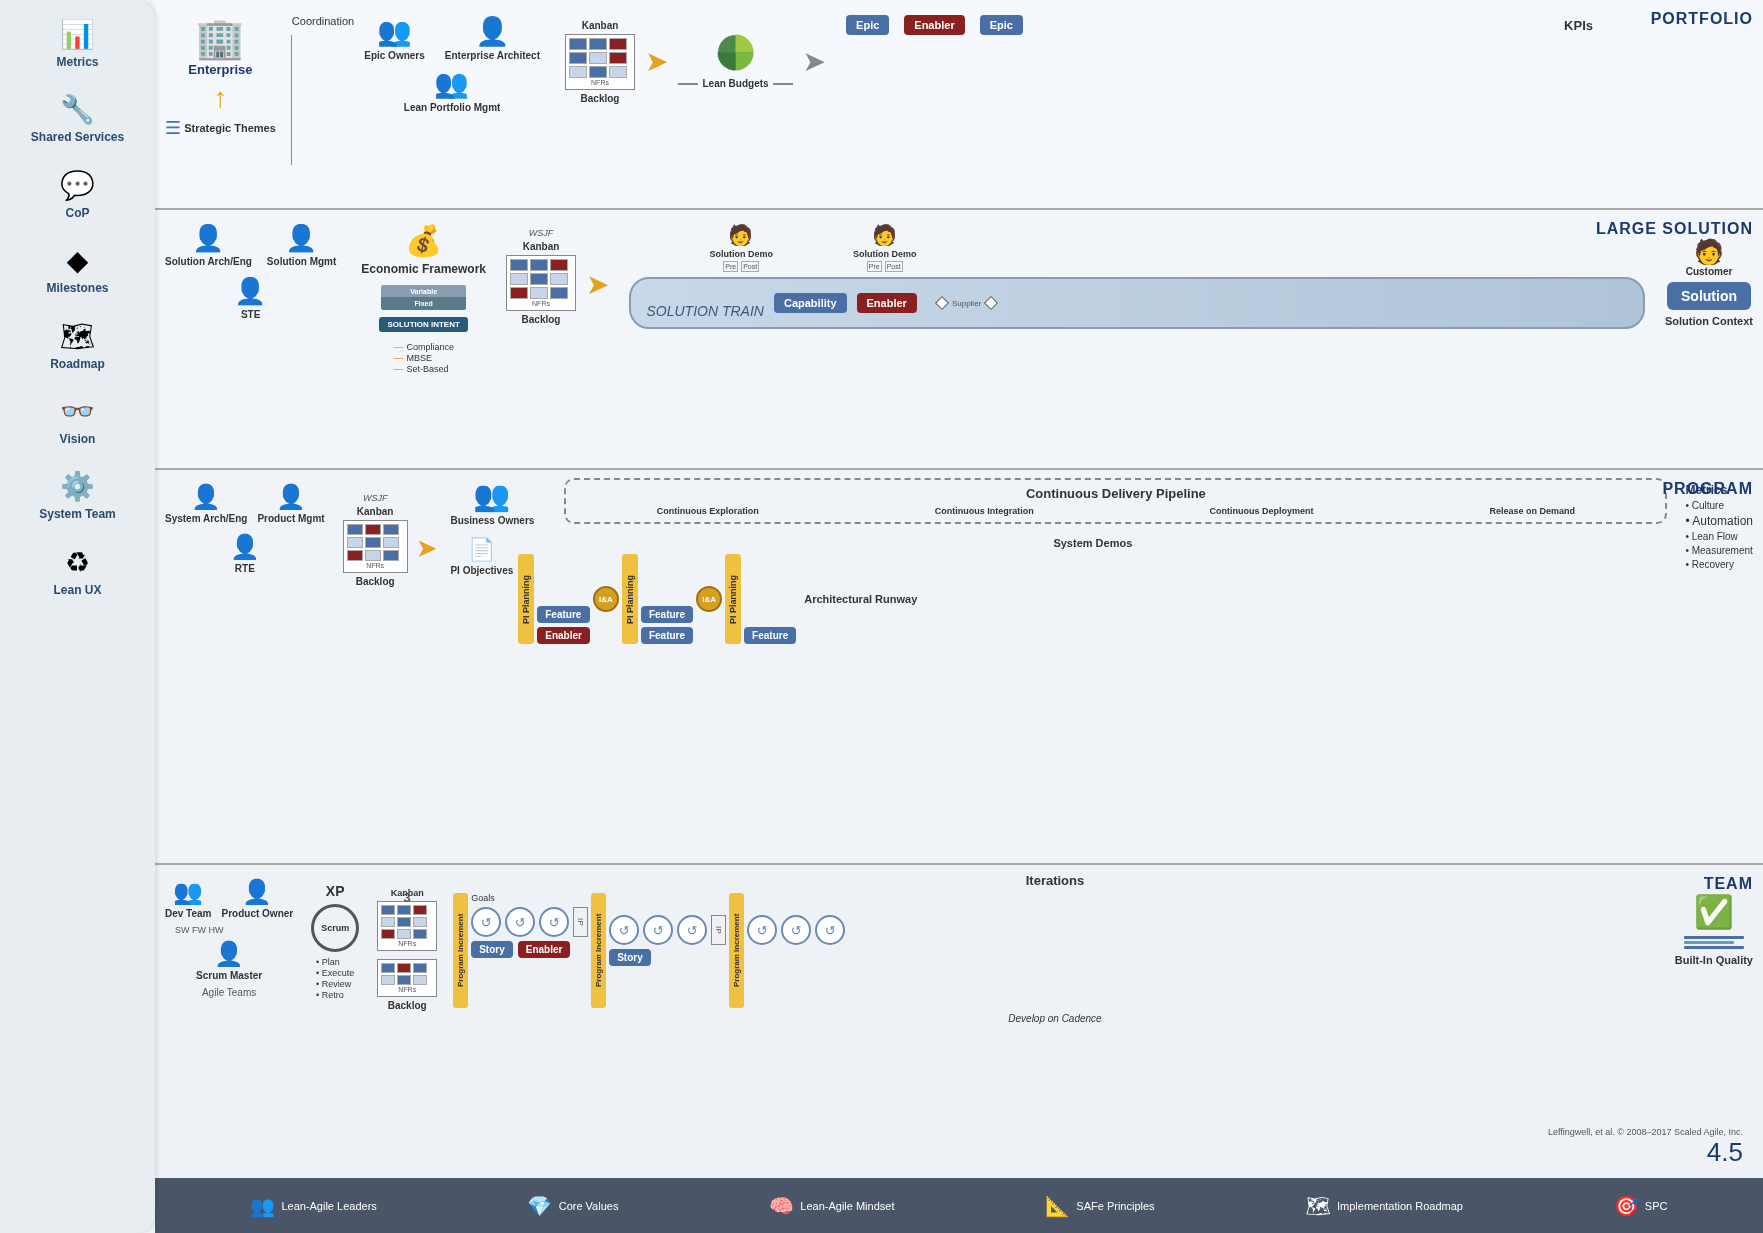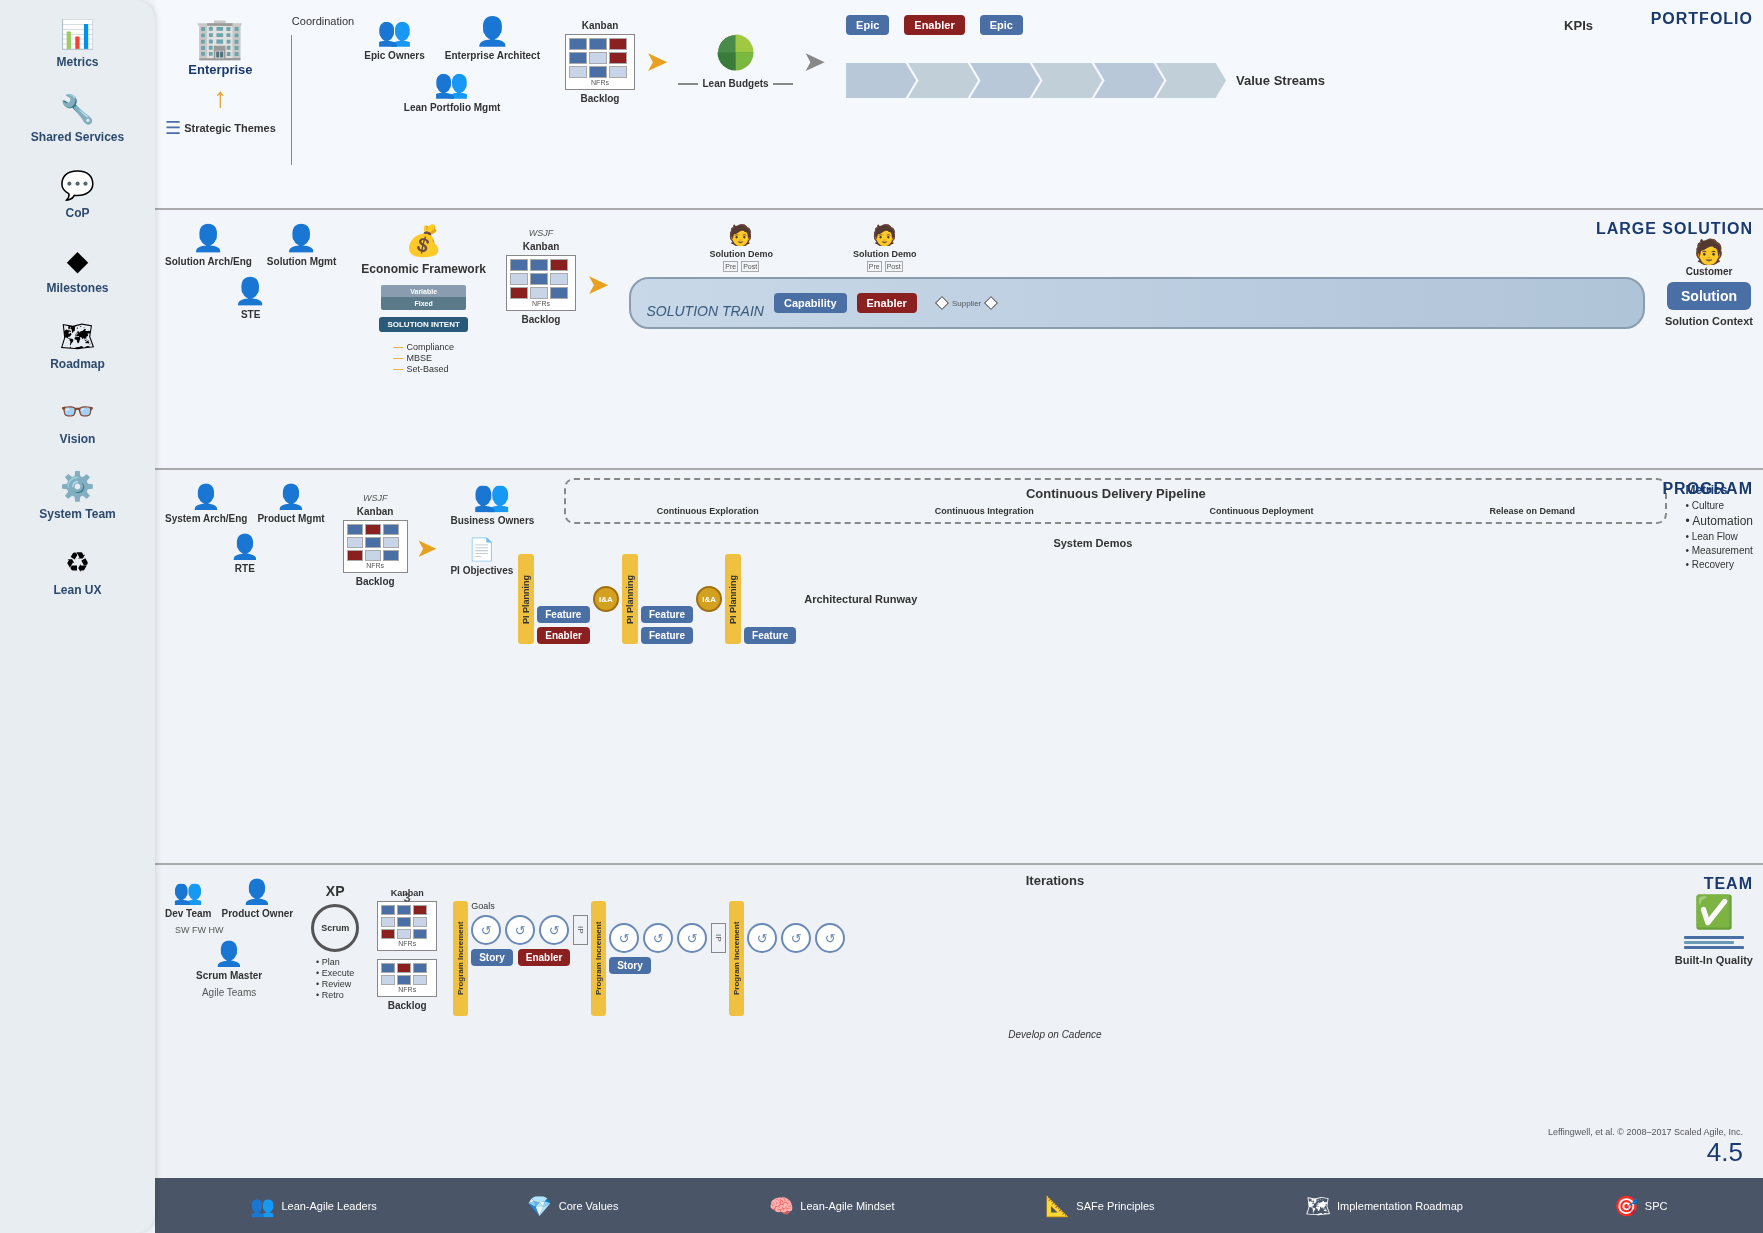--- a/index.html
+++ b/index.html
@@ -323,29 +323,20 @@
 
       <div style="flex:1;display:flex;flex-direction:column;gap:8px;margin-top:5px;margin-left:10px;">
 
         <div style="display:flex;align-items:center;gap:15px;margin-bottom:5px;">
           <div class="epic-box">Epic</div>
           <div class="enabler-box">Enabler</div>
           <div class="epic-box">Epic</div>
           <div style="font-size:13px;font-weight:bold;color:#333;position:absolute;right:170px;">KPIs</div>
         </div>
 
-        <div style="display:flex;align-items:center;margin-top:15px;">
-          <div style="width:70px;height:35px;background:#b8c8d8;clip-path:polygon(0 0, 85% 0, 100% 50%, 85% 100%, 0 100%);"></div>
-          <div style="width:70px;height:35px;background:#c0cfd8;clip-path:polygon(0 0, 85% 0, 100% 50%, 85% 100%, 0 100%, 15% 50%);margin-left:-8px;"></div>
-          <div style="width:70px;height:35px;background:#b8c8d8;clip-path:polygon(0 0, 85% 0, 100% 50%, 85% 100%, 0 100%, 15% 50%);margin-left:-8px;"></div>
-          <div style="width:70px;height:35px;background:#c0cfd8;clip-path:polygon(0 0, 85% 0, 100% 50%, 85% 100%, 0 100%, 15% 50%);margin-left:-8px;"></div>
-          <div style="width:70px;height:35px;background:#b8c8d8;clip-path:polygon(0 0, 85% 0, 100% 50%, 85% 100%, 0 100%, 15% 50%);margin-left:-8px;"></div>
-          <div style="width:70px;height:35px;background:#c0cfd8;clip-path:polygon(0 0, 85% 0, 100% 50%, 85% 100%, 0 100%, 15% 50%);margin-left:-8px;"></div>
-          <div style="font-size:13px;font-weight:bold;color:#333;margin-left:10px;">Value Streams</div>
-        </div>
       </div>
 
       <div class="level-label">PORTFOLIO</div>
     </div>
 
     <div class="level-band level-large" style="display:flex;position:relative;padding:8px 10px;align-items:flex-start;gap:10px;">
 
       <div style="display:flex;flex-direction:column;align-items:center;gap:8px;margin-top:5px;">
         <div style="display:flex;gap:15px;">
           <div class="person-figure">
@@ -656,21 +647,21 @@
           <div style="display:flex;gap:2px;">
             <div style="width:14px;height:10px;background:#c8d4e8;border:1px solid #aaa;"></div>
             <div style="width:14px;height:10px;background:#4a6fa5;border:1px solid #aaa;"></div>
             <div style="width:14px;height:10px;background:#c8d4e8;border:1px solid #aaa;"></div>
           </div>
           <div style="font-size:7px;color:#555;text-align:center;margin-top:1px;">NFRs</div>
         </div>
         <span class="backlog-label">Backlog</span>
       </div>
 
-      <div style="flex:1;display:flex;flex-direction:column;gap:13px;margin-left:8px;">
+      <div style="flex:1;display:flex;flex-direction:column;gap:5px;margin-left:8px;">
 
         <div style="text-align:center;font-size:13px;font-weight:bold;color:#333;">Iterations</div>
 
         <div style="display:flex;gap:3px;align-items:flex-start;">
 
           <div style="background:#f0c040;color:#333;writing-mode:vertical-rl;transform:rotate(180deg);padding:5px 3px;font-size:8px;font-weight:bold;border-radius:3px;height:115px;display:flex;align-items:center;justify-content:center;">Program Increment</div>
 
           <div style="display:flex;flex-direction:column;gap:4px;">
             <div style="display:flex;gap:3px;align-items:center;">
               <span style="font-size:9px;color:#333;">Goals</span>

